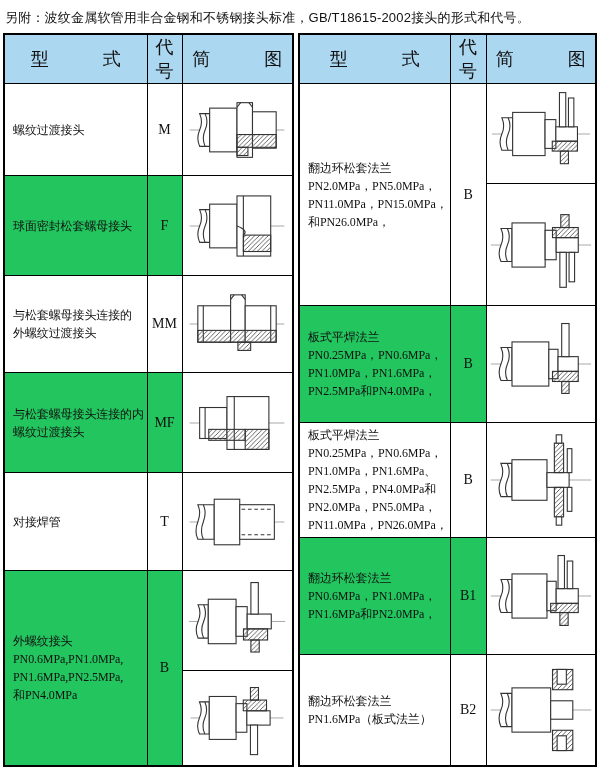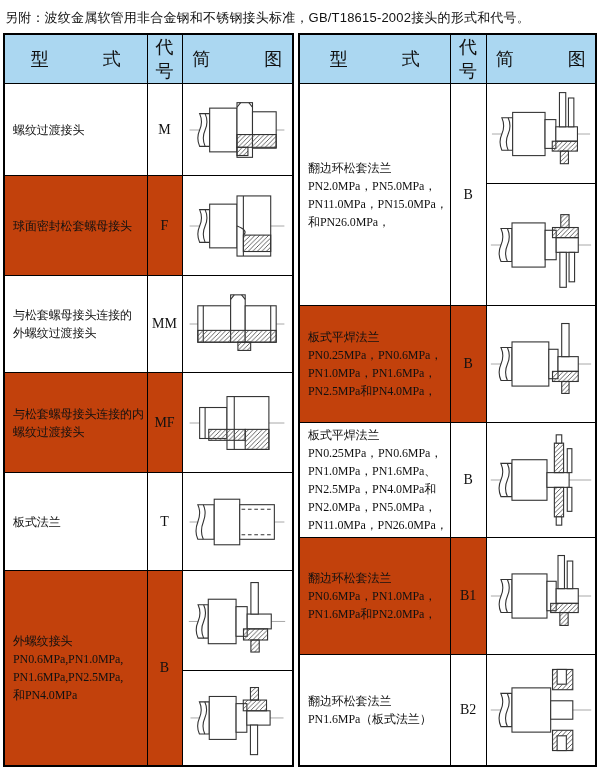--- a/index.html
+++ b/index.html
@@ -9,21 +9,21 @@
   .title{font-family:"Liberation Sans",sans-serif;font-weight:400;font-size:13px;
          padding:9px 6px 6px 5px;letter-spacing:.2px;}
   .tables{display:flex;gap:4px;padding:0 2px 0 3px;align-items:flex-start;}
   table.t{border-collapse:collapse;table-layout:fixed;border:2px solid #000;}
   th,td{border:1.5px solid #000;}
   th{background:#ABD7F1;font-weight:400;font-size:18px;height:38px;padding:0;}
   td.type{padding:3px 2px 3px 8px;font-size:12px;line-height:1.5;letter-spacing:-.1px;
           white-space:pre;vertical-align:middle;text-align:left;}
   td.code{text-align:center;vertical-align:middle;font-size:14px;}
   td.diag{text-align:center;vertical-align:middle;padding:0;background:#fff;overflow:hidden;}
-  .hl{background:#c2410c;}
+  .hl{background:#22c55e;}
   svg.dg{display:inline-block;vertical-align:middle;}
   .ln{stroke:#333;stroke-width:1.2;fill:#fff;}
   .cl{stroke:#888;stroke-width:.8;}
 </style>
 </head>
 <body>
 
 <div class="title">另附：波纹金属软管用非合金钢和不锈钢接头标准，GB/T18615-2002接头的形式和代号。</div>
 
 <div class="tables">
@@ -134,21 +134,21 @@
             <rect x="44" y="16" width="46" height="58"></rect>
             <line x1="52" y1="16" x2="52" y2="74"></line>
             <rect x="24" y="52" width="40" height="12" fill="url(#h4)"></rect>
             <rect x="64" y="52" width="26" height="22" fill="url(#h4)"></rect>
           </g>
         </svg>
       </td>
     </tr>
 
     <tr style="height:98px">
-      <td class="type">板式法兰</td>
+      <td class="type">对接焊管</td>
       <td class="code">T</td>
       <td class="diag">
         <svg class="dg" width="104" height="82" viewBox="0 0 110 90">
           <line class="cl" x1="3" y1="45" x2="107" y2="45"></line>
           <g class="ln">
             <path d="M30 26 H12 Q16 35 12 45 Q8 55 12 64 H30 Z"></path>
             <path d="M18 26 Q22 35 18 45 Q14 55 18 64" fill="none"></path>
             <rect x="30" y="20" width="28" height="50"></rect>
             <rect x="58" y="26" width="38" height="38"></rect>
             <line x1="60" y1="31" x2="94" y2="31" stroke-dasharray="4 3"></line>

